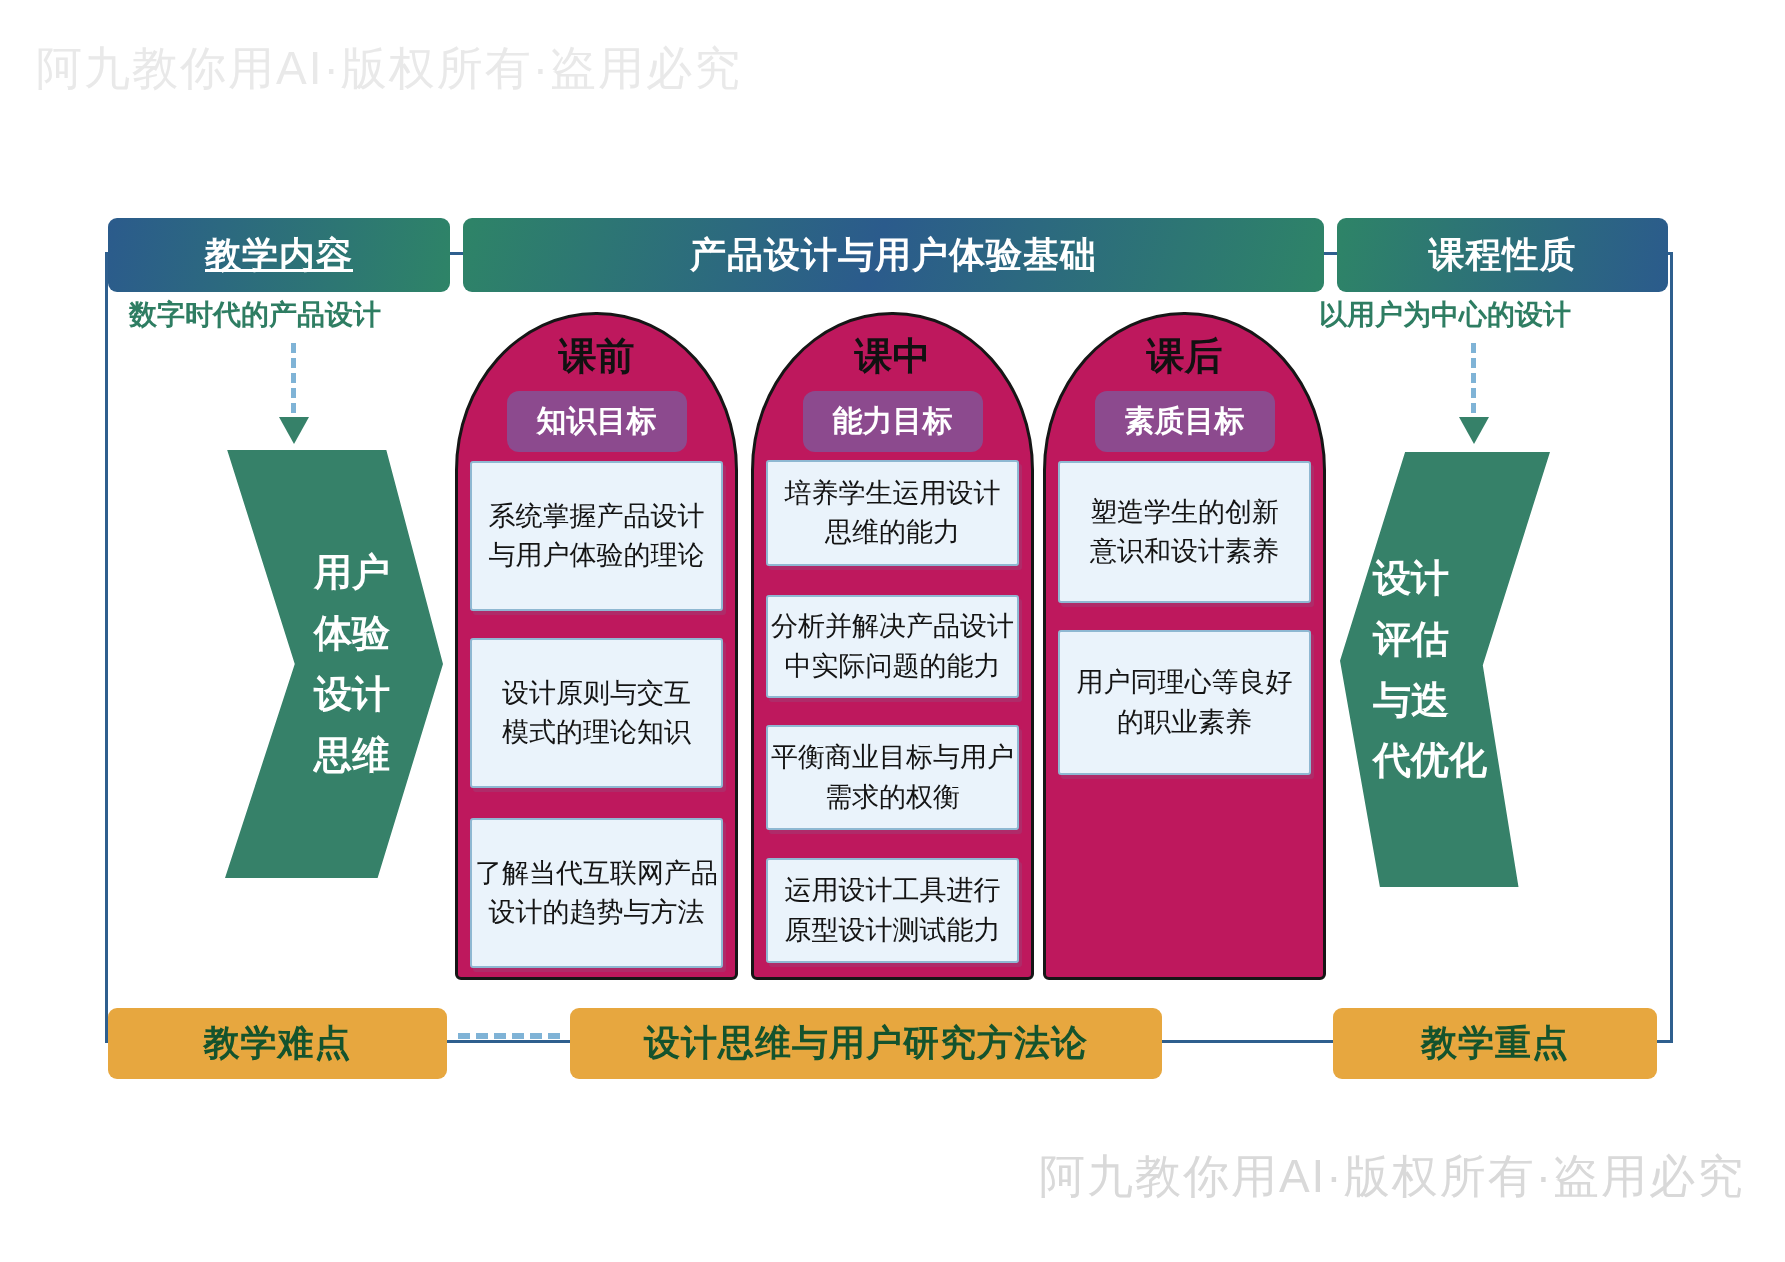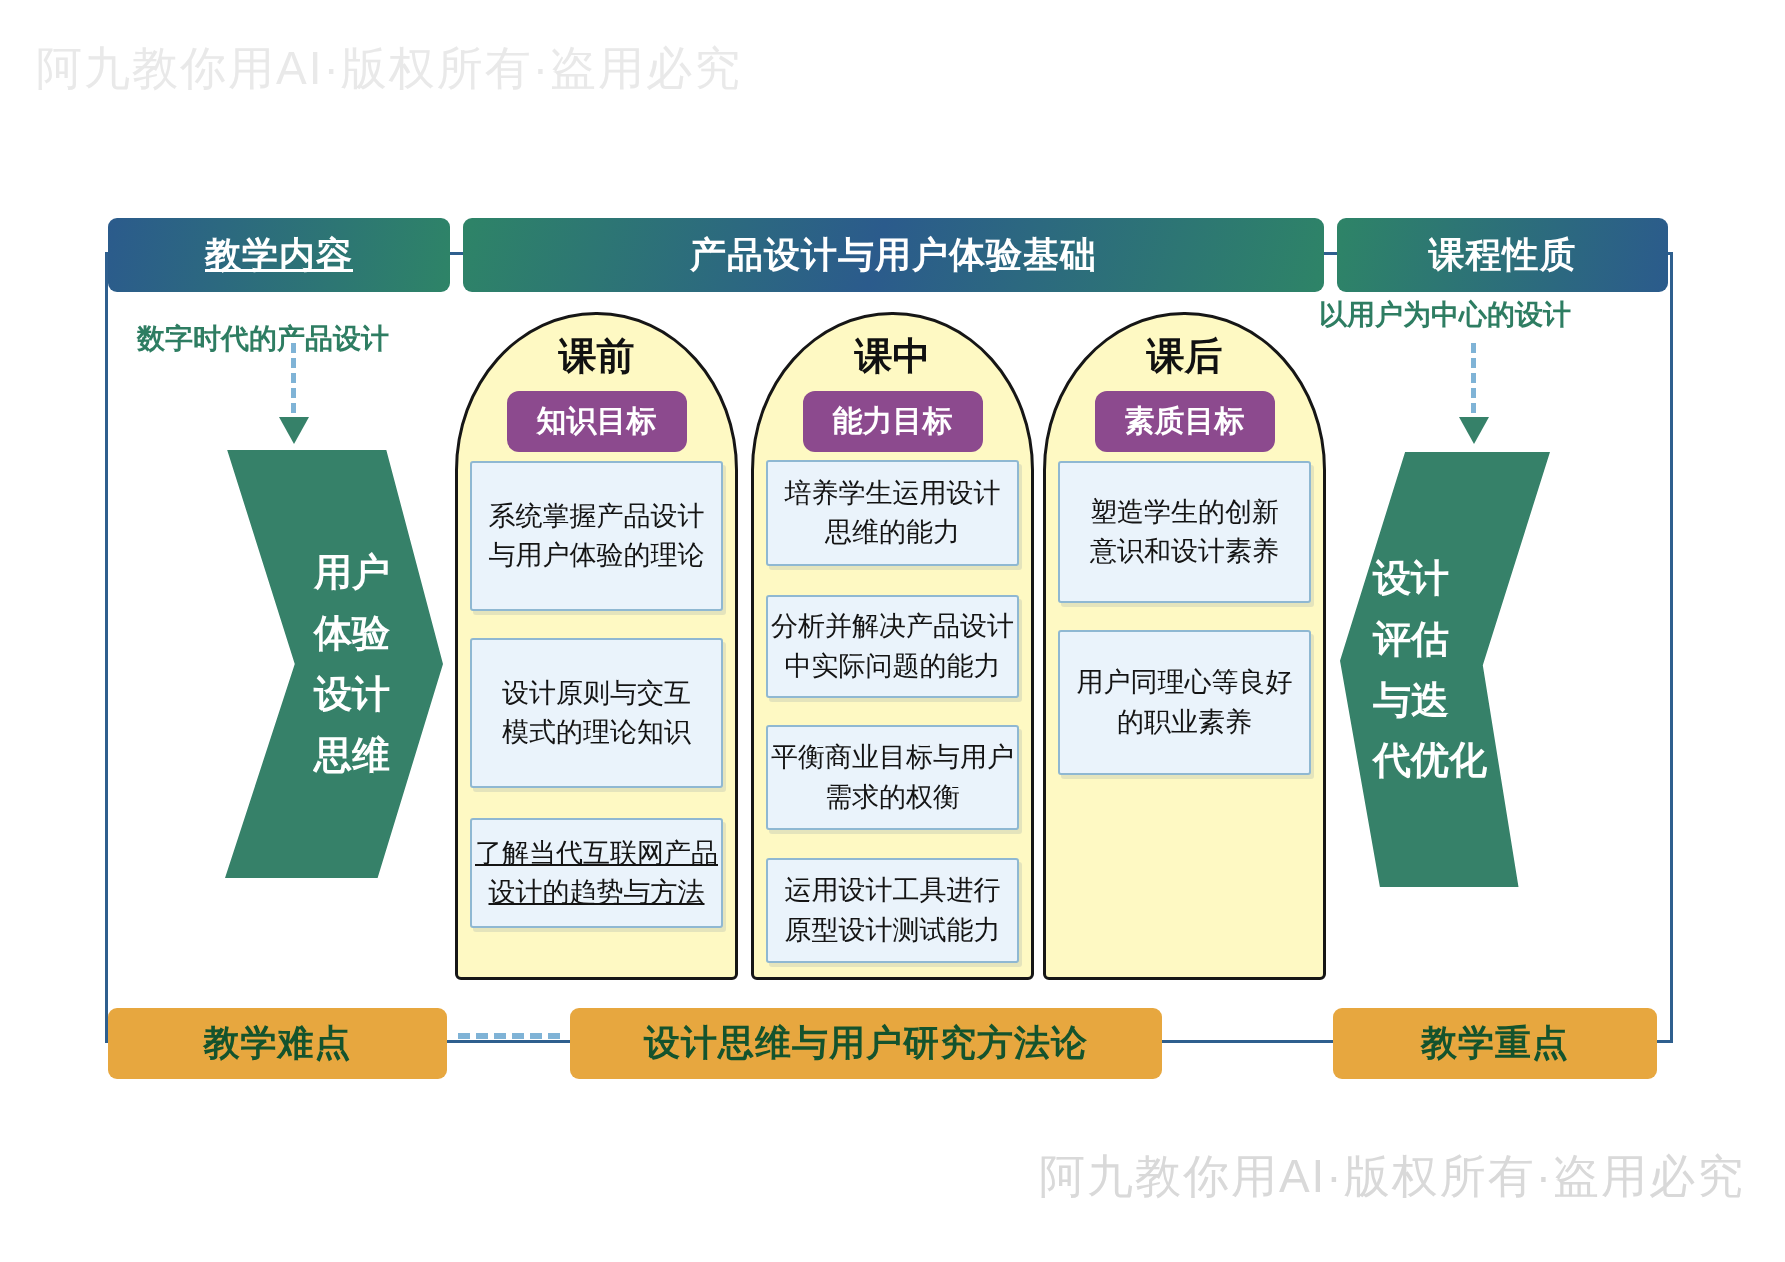--- a/index.html
+++ b/index.html
@@ -35,21 +35,21 @@
     z-index:3;letter-spacing:1px;
   }
   .hbar.left{left:108px;width:342px;background:linear-gradient(100deg,#2B5B8C 0%,#2E8467 100%);text-decoration:underline;}
   .hbar.center{left:463px;width:861px;background:linear-gradient(105deg,#2E8467 0%,#2B5B8C 48%,#2E8467 100%);}
   .hbar.right{left:1337px;width:331px;background:linear-gradient(100deg,#2E8467 0%,#2B5B8C 100%);}
   .side-label{
     position:absolute;top:296px;width:290px;
     text-align:center;color:#2E7D62;
     font-size:28px;font-weight:bold;z-index:3;
   }
-  .side-label.left{left:118px;margin-top:24px;}
+  .side-label.left{left:110px;}
   .side-label.right{left:1300px;}
   .dash-arrow{
     position:absolute;width:0;height:70px;top:343px;
     border-left:5px dashed #7FB3D6;z-index:3;
   }
   .dash-arrow.left{left:291px;}
   .dash-arrow.right{left:1471px;}
   .arrow-head{
     position:absolute;top:417px;width:0;height:0;
     border-left:15px solid transparent;border-right:15px solid transparent;
@@ -68,21 +68,21 @@
     clip-path:polygon(1% 0%,74% 0%,100% 50%,70% 100%,0% 100%,32% 50%);
     padding-left:36px;box-sizing:border-box;
   }
   .chevron.right{
     left:1340px;top:452px;width:210px;height:435px;
     clip-path:polygon(31% 0%,100% 0%,68% 49%,85% 100%,19% 100%,0% 48%);
     padding-right:30px;box-sizing:border-box;
   }
   .column{
     position:absolute;top:312px;width:283px;height:668px;
-    background:#fef9c3;border:3px solid #161616;box-sizing:border-box;
+    background:#be185d;border:3px solid #161616;box-sizing:border-box;
     border-radius:141px 141px 6px 6px / 158px 158px 6px 6px;
     z-index:2;
   }
   .column.c1{left:455px;}
   .column.c2{left:751px;}
   .column.c3{left:1043px;}
   .col-title{
     position:absolute;top:16px;left:0;right:0;
     text-align:center;font-size:38px;font-weight:bold;color:#111111;
   }
@@ -96,21 +96,21 @@
     position:absolute;left:12px;right:12px;
     background:#EAF3FB;border:2px solid #8FB8D2;border-radius:3px;
     box-shadow:3px 4px 0 rgba(110,135,160,0.18);
     display:flex;align-items:center;justify-content:center;
     text-align:center;color:#141414;font-size:27px;line-height:1.45;
     white-space:pre-line;box-sizing:border-box;
   }
   
   .c1 .b0{top:146px;height:150px;}
   .c1 .b1{top:323px;height:150px;}
-  .c1 .b2{top:503px;height:110px;text-decoration:underline;}
+  .c1 .b2{top:503px;height:150px;}
   
   .c2 .b0{top:145px;height:106px;}
   .c2 .b1{top:280px;height:103px;}
   .c2 .b2{top:410px;height:105px;}
   .c2 .b3{top:543px;height:105px;}
   
   .c3 .b0{top:146px;height:142px;}
   .c3 .b1{top:315px;height:145px;text-align:center;}
   .c3 .b2{top:506px;height:144px;}
   .connector-dashes{

